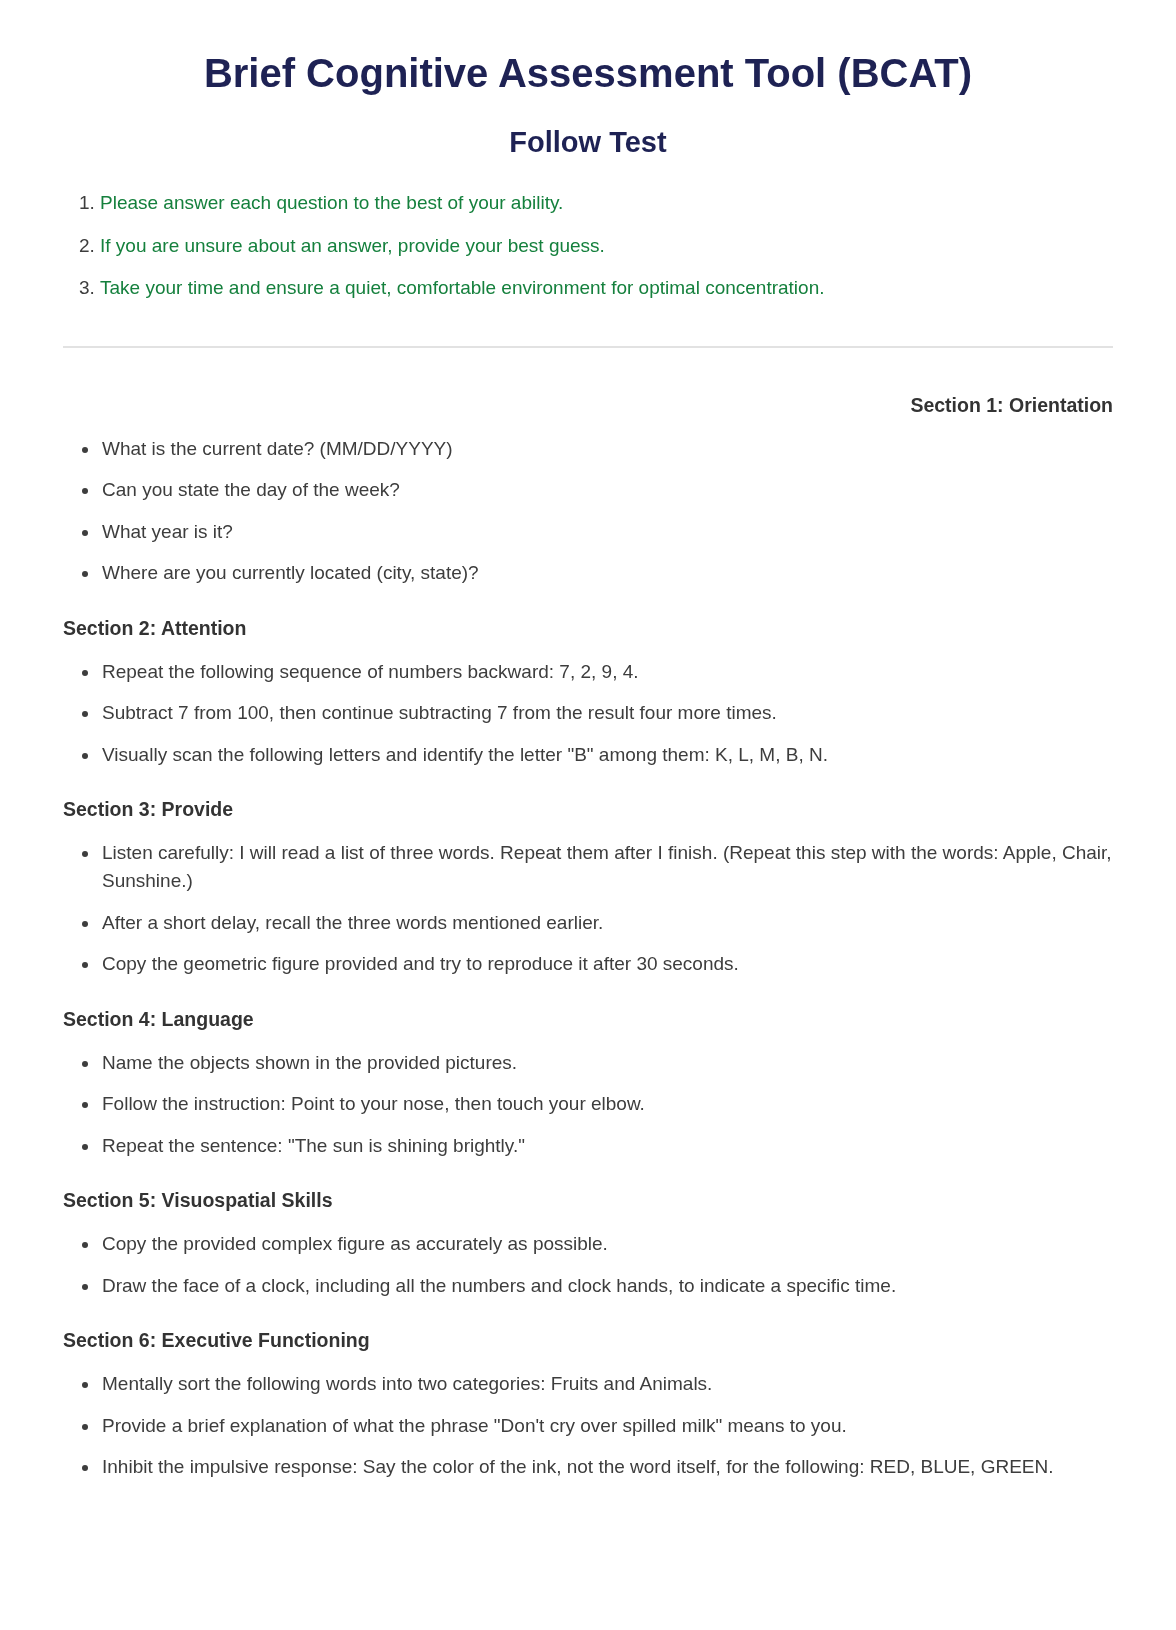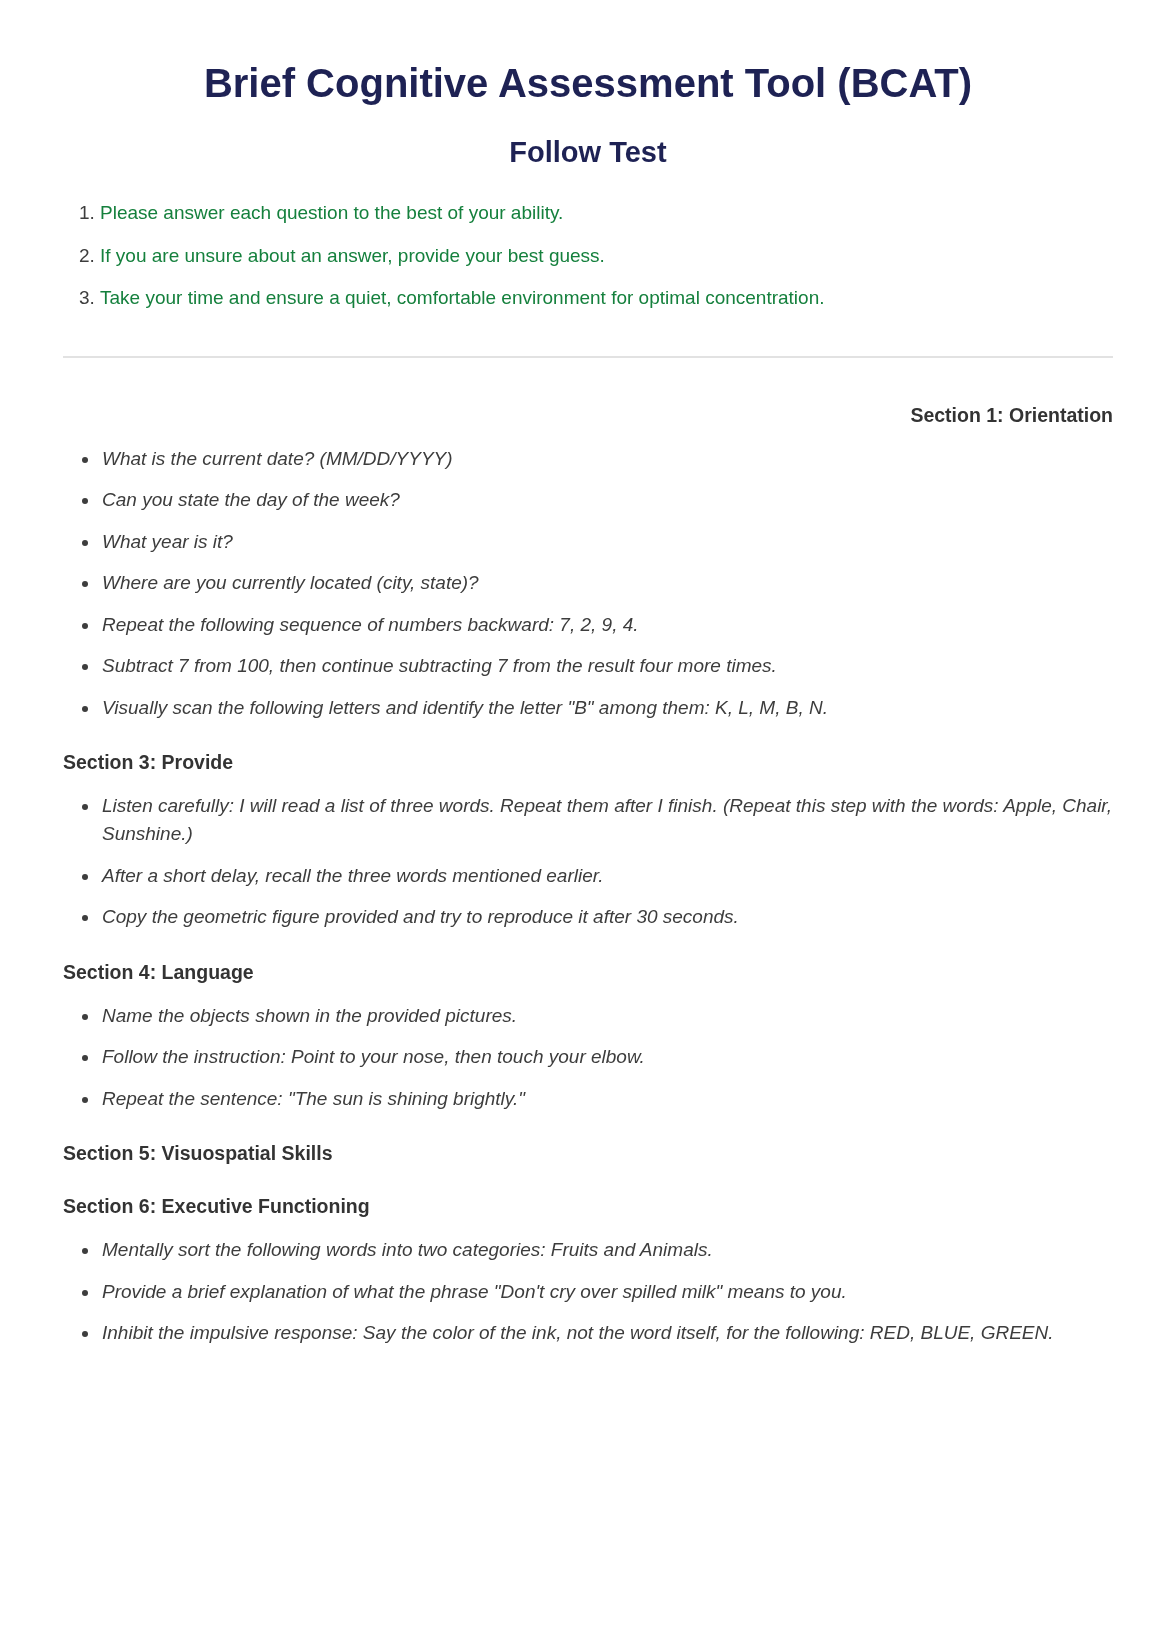--- a/index.html
+++ b/index.html
@@ -1,15 +1,15 @@
 <!DOCTYPE html>
 <html><head>
 <meta charset="utf-8">
 <style>
-  * { box-sizing: border-box; margin-top: 10px; }
+  * { box-sizing: border-box; }
   html, body { margin: 0; padding: 0; }
   body {
     width: 1176px;
     min-height: 1630px;
     background: #ffffff;
     font-family: "Liberation Sans", "DejaVu Sans", sans-serif;
     color: #3d3d3d;
   }
   .page {
     padding: 50px 63px 40px 63px;
@@ -64,21 +64,20 @@
     margin: 0;
     padding-left: 37px;
     list-style-type: disc;
   }
   ul.question-list > li {
     font-size: 19px;
     line-height: 1.45;
     margin-bottom: 14px;
     color: #3d3d3d;
     padding-left: 2px;
-    font-style: italic;
   }
   ul.question-list > li::marker,
   ol.instructions-list > li::marker {
     color: #3d3d3d;
   }
 </style>
 </head>
 <body>
 
 <div class="page">
@@ -98,20 +97,21 @@
     <h3 class="section-title">Section 1: Orientation</h3>
     <ul class="question-list">
       <li>What is the current date? (MM/DD/YYYY)</li>
       <li>Can you state the day of the week?</li>
       <li>What year is it?</li>
       <li>Where are you currently located (city, state)?</li>
     </ul>
   </section>
 
   <section>
+    <h3 class="section-title">Section 2: Attention</h3>
     <ul class="question-list">
       <li>Repeat the following sequence of numbers backward: 7, 2, 9, 4.</li>
       <li>Subtract 7 from 100, then continue subtracting 7 from the result four more times.</li>
       <li>Visually scan the following letters and identify the letter "B" among them: K, L, M, B, N.</li>
     </ul>
   </section>
 
   <section>
     <h3 class="section-title">Section 3: Provide</h3>
     <ul class="question-list">
@@ -125,20 +125,24 @@
     <h3 class="section-title">Section 4: Language</h3>
     <ul class="question-list">
       <li>Name the objects shown in the provided pictures.</li>
       <li>Follow the instruction: Point to your nose, then touch your elbow.</li>
       <li>Repeat the sentence: "The sun is shining brightly."</li>
     </ul>
   </section>
 
   <section>
     <h3 class="section-title">Section 5: Visuospatial Skills</h3>
+    <ul class="question-list">
+      <li>Copy the provided complex figure as accurately as possible.</li>
+      <li>Draw the face of a clock, including all the numbers and clock hands, to indicate a specific time.</li>
+    </ul>
   </section>
 
   <section>
     <h3 class="section-title">Section 6: Executive Functioning</h3>
     <ul class="question-list">
       <li>Mentally sort the following words into two categories: Fruits and Animals.</li>
       <li>Provide a brief explanation of what the phrase "Don't cry over spilled milk" means to you.</li>
       <li>Inhibit the impulsive response: Say the color of the ink, not the word itself, for the following: RED, BLUE, GREEN.</li>
     </ul>
   </section>

